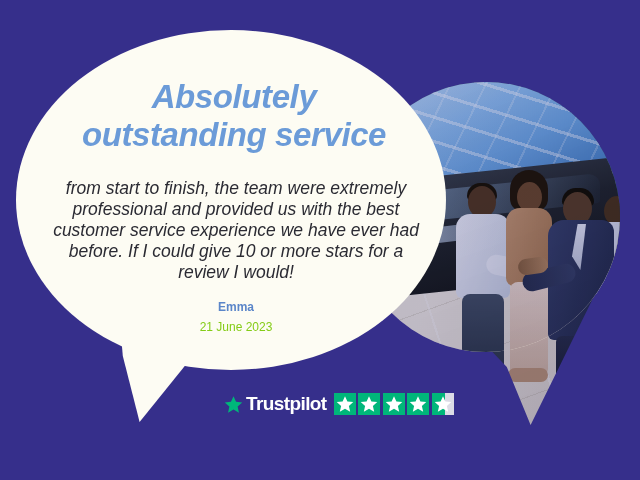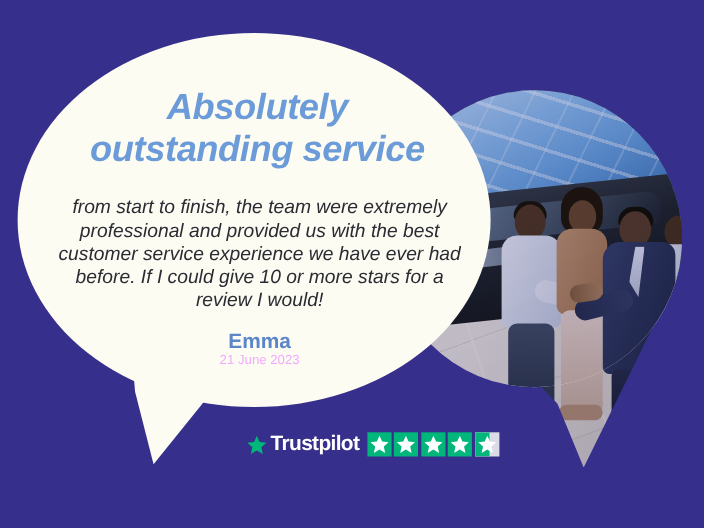--- a/index.html
+++ b/index.html
@@ -211,32 +211,32 @@
     line-height: 21px;
     font-style: italic;
     color: #2b2b33;
   }
   .quote-author {
     position: absolute;
     left: 46px;
     top: 300px;
     width: 380px;
     text-align: center;
-    font-size: 19px;
+    font-size: 12px;
     font-weight: bold;
     color: #5B86C9;
   }
   .quote-date {
     position: absolute;
     left: 46px;
     top: 320px;
     width: 380px;
     text-align: center;
     font-size: 12px;
-    color: #f0abfc;
+    color: #84cc16;
   }
 
   
   .trustpilot {
     position: absolute;
     left: 224px;
     top: 393px;
     height: 24px;
     display: flex;
     align-items: flex-start;

